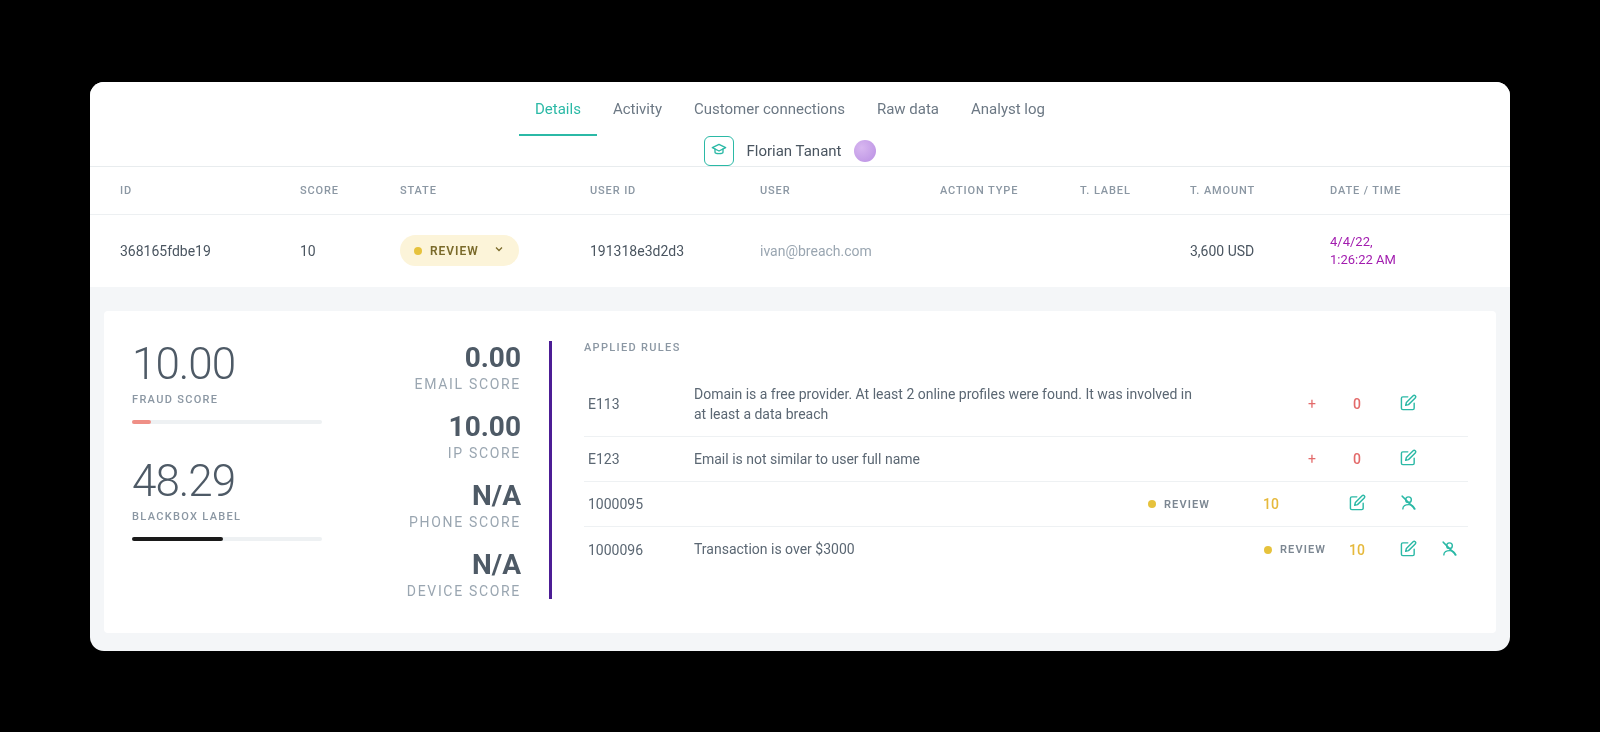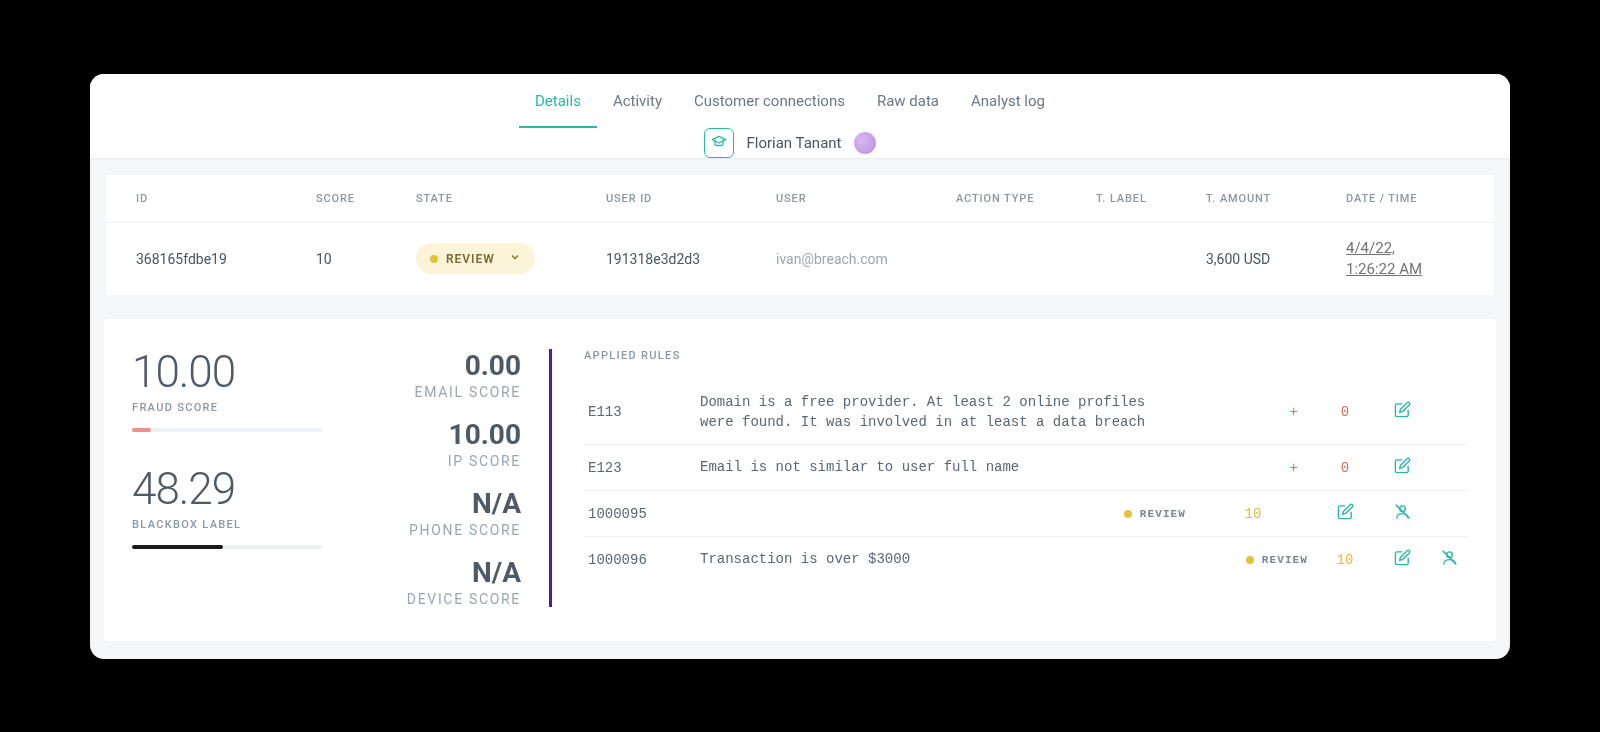--- a/index.html
+++ b/index.html
@@ -46,21 +46,21 @@
     display: flex; align-items: center; justify-content: center; color: #2bb9a6;
   }
   .avatar {
     width: 22px; height: 22px; border-radius: 50%;
     background: radial-gradient(circle at 35% 35%, #d8b7f0, #b98fe3);
   }
 
   
   .summary {
     background: #fff;
-    margin: 16px;
+    margin: 0;
   }
   .summary-header, .summary-row {
     display: grid;
     grid-template-columns: 180px 100px 190px 170px 180px 140px 110px 140px 170px;
     align-items: center;
     padding: 0 30px;
   }
   .summary-header {
     height: 48px;
     font-size: 11px;
@@ -78,21 +78,21 @@
   .state-pill {
     display: inline-flex; align-items: center; gap: 8px;
     background: #fcf4d9; border-radius: 999px;
     padding: 8px 14px 8px 14px; font-size: 12px; letter-spacing: .08em;
     color: #7a6a2a; font-weight: 600;
     cursor: pointer;
     width: fit-content;
   }
   .dot { width: 8px; height: 8px; border-radius: 50%; background: #e6c23c; display:inline-block;}
   .chev { margin-left: 6px; color: #7a6a2a; }
-  .datetime { font-size: 15px; color: #737373; line-height: 1.35; text-decoration: underline; }
+  .datetime { font-size: 13px; color: #a21caf; line-height: 1.35; }
 
   
   .panel {
     display: flex;
     background: #fff;
     margin: 24px 14px 18px 14px;
     border-radius: 4px;
     padding: 30px 28px 34px 28px;
   }
   .scores {
@@ -132,22 +132,21 @@
     margin-bottom: 18px;
   }
   .rule-row {
     display: grid;
     grid-template-columns: 100px 1fr 110px 50px 40px 30px;
     align-items: center;
     padding: 12px 4px;
     border-bottom: 1px solid #eef1f3;
     font-size: 14px;
     color: #4a5560;
-    gap: 12px;
-    font-family: Liberation Mono, monospace;
+    gap: 6px;
   }
   .rule-row:last-child { border-bottom: none; }
   .rule-id { color: #5b6773; }
   .rule-desc { color: #5b6773; line-height: 1.45; padding-right: 10px; }
   .tag-plus { color: #e36a6a; font-weight: 400; text-align: right; padding-right: 10px;}
   .tag-review { display: inline-flex; align-items: center; gap: 8px; justify-content: flex-end; font-size: 11px; letter-spacing: .1em; color: #7c8792; font-weight: 600;}
   .score-col { text-align: center; font-weight: 500; }
   .score-red { color: #e36a6a; }
   .score-yel { color: #e6b93c; }
   .icon-cell { display: flex; justify-content: center; color: #2bb9a6; cursor: pointer; }

